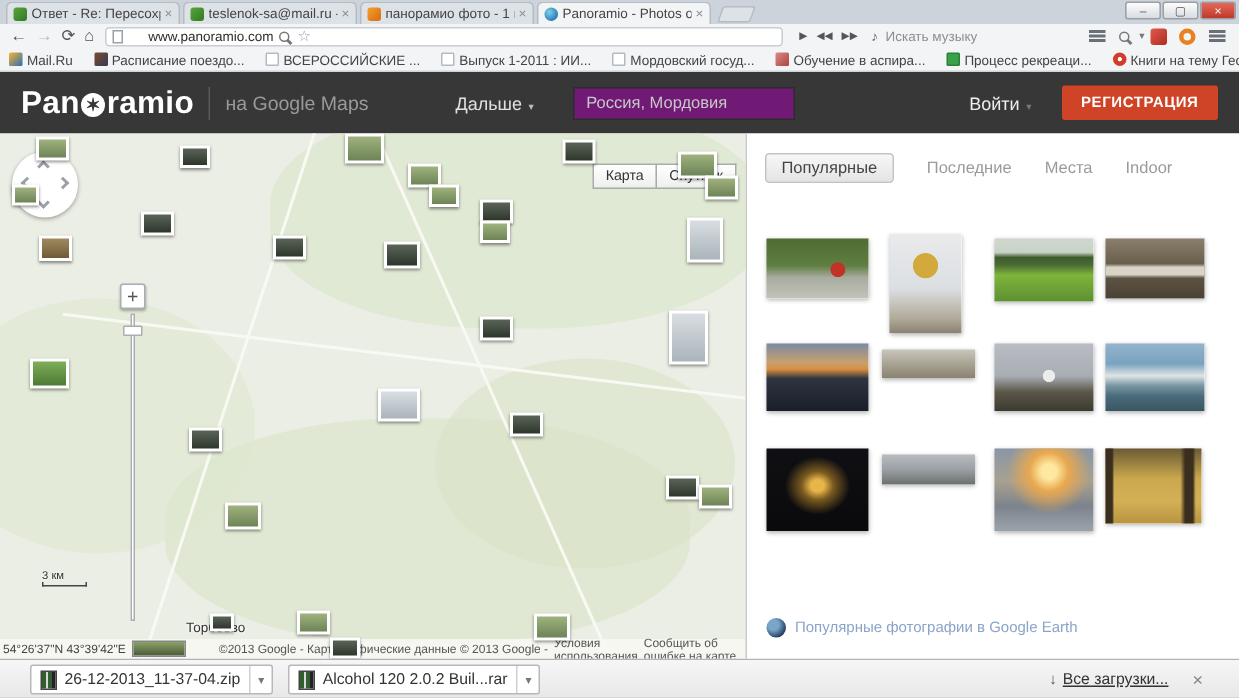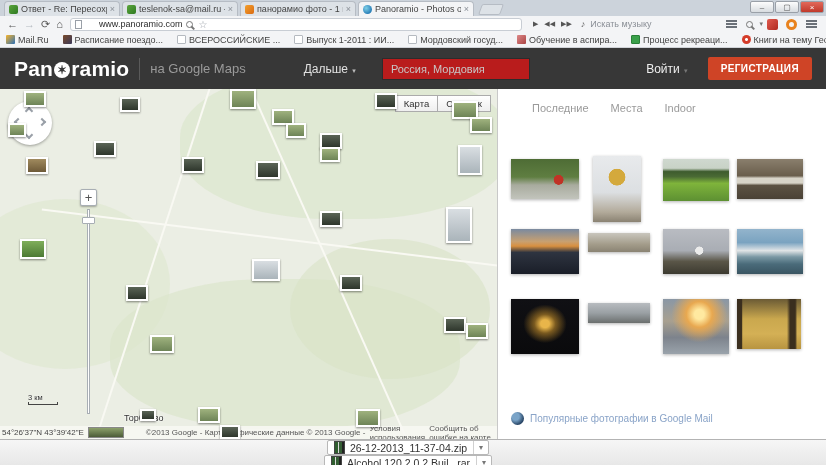--- a/index.html
+++ b/index.html
@@ -57,21 +57,21 @@
   .bmi.redstar { background:radial-gradient(circle,#fff 0 20%,#d43c2a 25%); border-radius:50%; }
 
   
   .pheader { height:41px; background:#373737; display:flex; align-items:center; padding:0 14px; }
   .logo { display:flex; align-items:center; color:#fff; font-size:21px; font-weight:bold; letter-spacing:.2px; }
   .logo-o { width:16px; height:16px; border-radius:50%; background:#fff; color:#373737; font-size:12px; line-height:16px; text-align:center; margin:2px 1px 0 1px; font-weight:bold; }
   .logo-div { width:1px; height:22px; background:#5a5a5a; margin:0 10px; }
   .logo-suffix { color:#9a9a9a; font-size:13px; }
   .menu-obzor { color:#e0e0e0; font-size:12px; margin-left:58px; }
   .menu-obzor .caret { color:#bbb; }
-  .hsearch { width:148px; height:22px; background:#b91c1c; border:1px solid #2c2c2c; color:#c8c8c8; font-size:11px; padding:0 8px; margin-left:26px; font-family:"Liberation Sans",sans-serif; }
+  .hsearch { width:148px; height:22px; background:#701a75; border:1px solid #2c2c2c; color:#c8c8c8; font-size:11px; padding:0 8px; margin-left:26px; font-family:"Liberation Sans",sans-serif; }
   .hspacer { flex:1; }
   .login { color:#eee; font-size:12px; margin-right:20px; }
   .regbtn { background:#cf4426; color:#fff; font-size:10px; font-weight:bold; padding:6px 13px; border-radius:2px; letter-spacing:.4px; }
 
   
   .content { display:flex; height:350px; }
   .map { position:relative; width:497px; height:350px; background:#ebeee4; overflow:hidden; flex:none; }
   .blob { position:absolute; }
   .b1 { left:180px; top:-20px; width:330px; height:150px; background:#dde7cf; border-radius:45%; opacity:.8; }
   .b2 { left:-40px; top:110px; width:210px; height:170px; background:#e0e8d2; border-radius:50%; opacity:.7; }
@@ -92,25 +92,25 @@
 
   .pancircle { position:absolute; left:8px; top:12px; width:44px; height:44px; background:#fff; border-radius:50%; box-shadow:0 1px 3px rgba(0,0,0,.35); }
   .chev { position:absolute; width:6px; height:6px; border-left:2px solid #9aa0a8; border-top:2px solid #9aa0a8; }
   .chev.up { left:18px; top:7px; transform:rotate(45deg); }
   .chev.down { left:18px; bottom:7px; transform:rotate(225deg); }
   .chev.left { left:7px; top:18px; transform:rotate(-45deg); }
   .chev.right { right:7px; top:18px; transform:rotate(135deg); }
   .zoomplus { position:absolute; left:80px; top:100px; width:17px; height:17px; background:#fff; border:1px solid #a8aeb4; border-radius:2px; color:#555; font-size:13px; line-height:15px; text-align:center; box-shadow:0 1px 2px rgba(0,0,0,.3); }
   .zoomtrack { position:absolute; left:87px; top:120px; width:3px; height:205px; background:#fff; border:1px solid #a8aeb4; }
   .zoomhandle { position:absolute; left:82px; top:128px; width:13px; height:7px; background:#fff; border:1px solid #a8aeb4; border-radius:1px; }
-  .maptype { position:absolute; top:6px; right:6px; display:flex; }
+  .maptype { position:absolute; top:20px; right:6px; display:flex; }
   .mtbtn { background:linear-gradient(#fff,#efefef); border:1px solid #ababab; font-size:9.5px; color:#333; padding:2px 8px; }
   .mtbtn + .mtbtn { border-left:none; }
   .townlabel { position:absolute; left:124px; top:324px; font-size:9px; color:#333; text-shadow:0 0 2px #fff, 0 0 2px #fff; }
-  .scale { position:absolute; left:28px; top:304px; font-size:7.5px; color:#333; text-shadow:0 0 2px #fff; }
+  .scale { position:absolute; left:28px; top:290px; font-size:7.5px; color:#333; text-shadow:0 0 2px #fff; }
   .scalebar { width:30px; height:3px; border:1px solid #444; border-top:none; }
   .mapbottom { position:absolute; left:0; right:0; bottom:0; height:13px; background:rgba(248,248,243,.85); display:flex; align-items:center; font-size:8px; color:#444; }
   .coords { margin-left:2px; white-space:nowrap; }
   .minithumb { width:36px; height:11px; background:linear-gradient(180deg,#8ca06a,#4c5c38); border:1px solid #888; margin-left:4px; flex:none; }
   .attr { margin-left:22px; color:#555; white-space:nowrap; }
   .attr a, .attrlink { color:#555; text-decoration:none; margin-left:4px; }
 
   
   .panel { position:relative; flex:1; background:#fff; border-left:1px solid #c8c8c8; }
   .ptabs { position:absolute; left:12px; top:13px; display:flex; align-items:center; }
@@ -133,21 +133,21 @@
   .p11 { background:radial-gradient(circle at 55% 28%, #ffe9a0 0 9%, #e8a850 24%, rgba(0,0,0,0) 52%), linear-gradient(180deg,#8a97a5 0%,#a8a090 40%,#7d838c 70%,#9aa3ab 100%); }
   .p12 { background:linear-gradient(90deg,#3a2e1e 0 7%, rgba(0,0,0,0) 9%), linear-gradient(90deg, rgba(0,0,0,0) 78%, #3a2e1e 83%, #3a2e1e 91%, rgba(0,0,0,0) 94%), linear-gradient(180deg,#6b5b35 0%,#caa84e 40%,#d4b055 70%,#b89440 100%); }
   .pfooter { position:absolute; left:13px; right:16px; top:323px; display:flex; align-items:center; }
   .earth { width:13px; height:13px; border-radius:50%; background:radial-gradient(circle at 35% 35%, #7aa4c8 0 30%, #1e3a5a 75%); margin-right:6px; flex:none; }
   .plink { font-size:10px; color:#8aa4c8; }
   .pnav { margin-left:auto; display:flex; align-items:center; }
   .pback { font-size:10px; color:#b8c2cc; margin-right:18px; }
   .pnext { font-size:10px; color:#7d94b0; }
 
   
-  .dlbar { height:27px; background:linear-gradient(#f6f6f6,#e7e7e7); border-top:1px solid #b3b3b3; display:flex; align-items:center; padding:0 2px;flex-direction:column; }
+  .dlbar { height:27px; background:linear-gradient(#f6f6f6,#e7e7e7); border-top:1px solid #b3b3b3; display:flex; align-items:center; padding:0 20px; }
   .dlitem { display:flex; align-items:center; height:20px; background:#fff; border:1px solid #b8b8b8; border-radius:2px; margin-right:10px; font-size:10.5px; color:#333; }
   .zipicon { width:11px; height:13px; margin:0 5px 0 6px; background:linear-gradient(90deg,#2f5e2f 0 30%, #d8d8d8 30% 45%, #355e35 45% 75%, #222 75%); border:1px solid #444; flex:none; }
   .dlname { white-space:nowrap; }
   .dlcaret { border-left:1px solid #d0d0d0; padding:0 5px; margin-left:6px; color:#777; font-size:8px; align-self:stretch; display:flex; align-items:center; }
   .dlright { margin-left:auto; display:flex; align-items:center; }
   .dlarrow { font-size:10px; color:#555; margin-right:4px; }
   .showall { font-size:10.5px; color:#333; text-decoration:underline; }
   .dlclose { color:#888; font-size:12px; margin-left:16px; margin-right:4px; }
 </style>
 </head>
@@ -383,41 +383,42 @@
         <div class="marker mk-d" style="left: 220px; top: 336px; width: 20px; height: 14px;">
           <div class="mi"></div>
         </div>
         <div class="marker mk-d" style="left: 140px; top: 320px; width: 16px; height: 12px;">
           <div class="mi"></div>
         </div>
       </div>
 
     <div class="panel">
       <div class="ptabs">
+        <span class="ptab-active">Популярные</span>
         <span class="ptab">Последние</span>
         <span class="ptab">Места</span>
         <span class="ptab">Indoor</span>
       </div>
 
       <div class="photo p1" style="left:13px;top:70px;width:68px;height:40px" title="грузовики у дороги в лесу"></div>
       <div class="photo p2" style="left:95px;top:67px;width:48px;height:66px" title="церковь с золотым куполом"></div>
       <div class="photo p3" style="left:165px;top:70px;width:66px;height:42px" title="зелёное поле у леса"></div>
       <div class="photo p4" style="left:239px;top:70px;width:66px;height:40px" title="панорама монастыря"></div>
       <div class="photo p5" style="left:13px;top:140px;width:68px;height:45px" title="закат над озером"></div>
       <div class="photo p6" style="left:90px;top:144px;width:62px;height:19px" title="панорама посёлка"></div>
       <div class="photo p7" style="left:165px;top:140px;width:66px;height:45px" title="белая церковь в поле"></div>
       <div class="photo p8" style="left:239px;top:140px;width:66px;height:45px" title="бело-голубая церковь"></div>
       <div class="photo p9" style="left:13px;top:210px;width:68px;height:55px" title="ночные огни"></div>
       <div class="photo p10" style="left:90px;top:214px;width:62px;height:20px" title="зимняя дорога"></div>
       <div class="photo p11" style="left:165px;top:210px;width:66px;height:55px" title="солнце над льдом"></div>
       <div class="photo p12" style="left:239px;top:210px;width:64px;height:50px" title="золотое поле с деревьями"></div>
 
       <div class="pfooter">
         <span class="earth"></span>
-        <span class="plink">Популярные фотографии в Google Mail</span>
+        <span class="plink">Популярные фотографии в Google Earth</span>
       </div>
     </div>
   </div>
 
   <div class="dlbar">
     <div class="dlitem">
       <span class="zipicon"></span>
       <span class="dlname">26-12-2013_11-37-04.zip</span>
       <span class="dlcaret">▾</span>
     </div>

